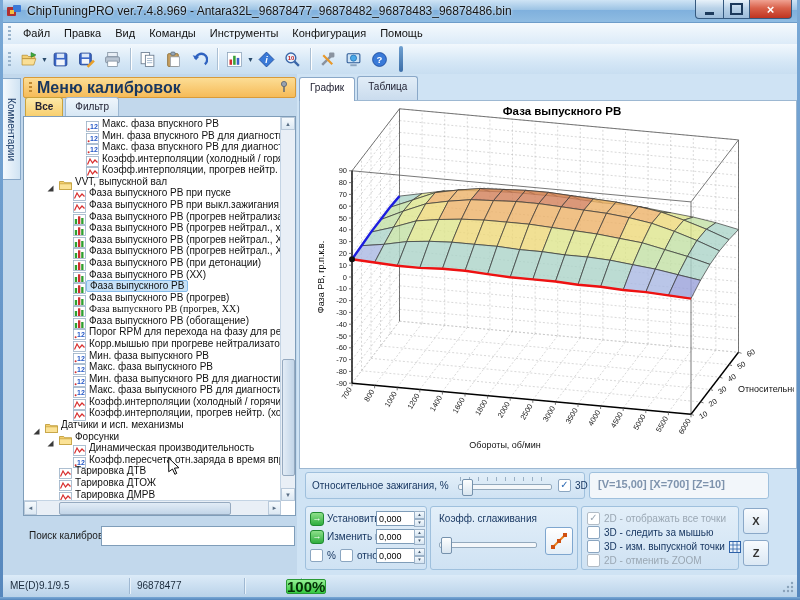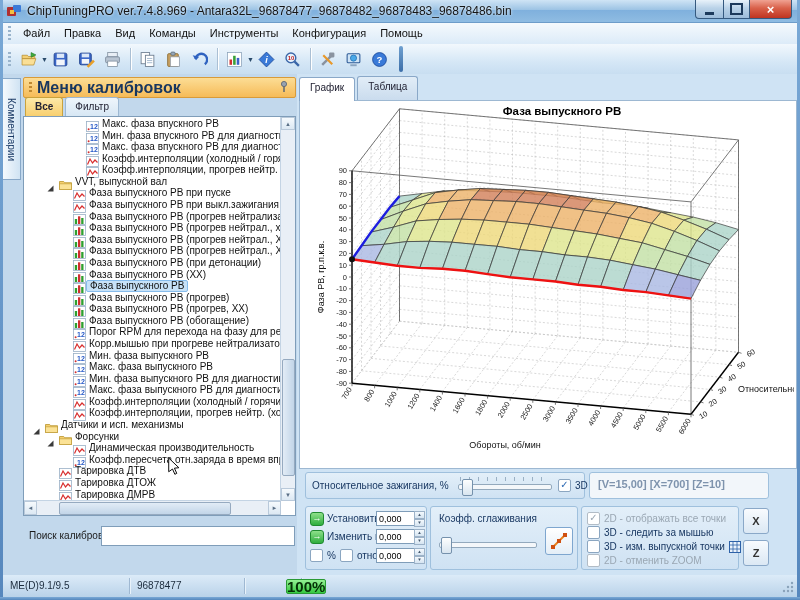--- a/index.html
+++ b/index.html
@@ -468,21 +468,21 @@
                 </svg></span>
               <span class="t-label" style="left: 61px;">Фаза выпускного РВ (прогрев)</span>
             </div>
             <div class="tree-row">
               <span class="t-icon" style="left: 48px;"><svg width="13" height="11" viewBox="0 0 13 11">
                   <rect x=".5" y=".5" width="12" height="10" fill="#fff" stroke="#9ab0c6" stroke-width=".8"></rect>
                   <rect x="1.8" y="5" width="2.3" height="5" fill="#2fa02f"></rect>
                   <rect x="5" y="2.3" width="2.3" height="7.7" fill="#d03030"></rect>
                   <rect x="8.2" y="4" width="2.3" height="6" fill="#2fa02f"></rect>
                 </svg></span>
-              <span class="t-label" style="left: 61px;">Фаза выпускного РВ (прогрев, ХХ)</span>
+              <span class="t-label" style="left: 61px; font-family: Liberation Serif, serif;">Фаза выпускного РВ (прогрев, ХХ)</span>
             </div>
             <div class="tree-row">
               <span class="t-icon" style="left: 48px;"><svg width="13" height="11" viewBox="0 0 13 11">
                   <rect x=".5" y=".5" width="12" height="10" fill="#fff" stroke="#9ab0c6" stroke-width=".8"></rect>
                   <rect x="1.8" y="5" width="2.3" height="5" fill="#2fa02f"></rect>
                   <rect x="5" y="2.3" width="2.3" height="7.7" fill="#d03030"></rect>
                   <rect x="8.2" y="4" width="2.3" height="6" fill="#2fa02f"></rect>
                 </svg></span>
               <span class="t-label" style="left: 61px;">Фаза выпускного РВ (обогащение)</span>
             </div>

